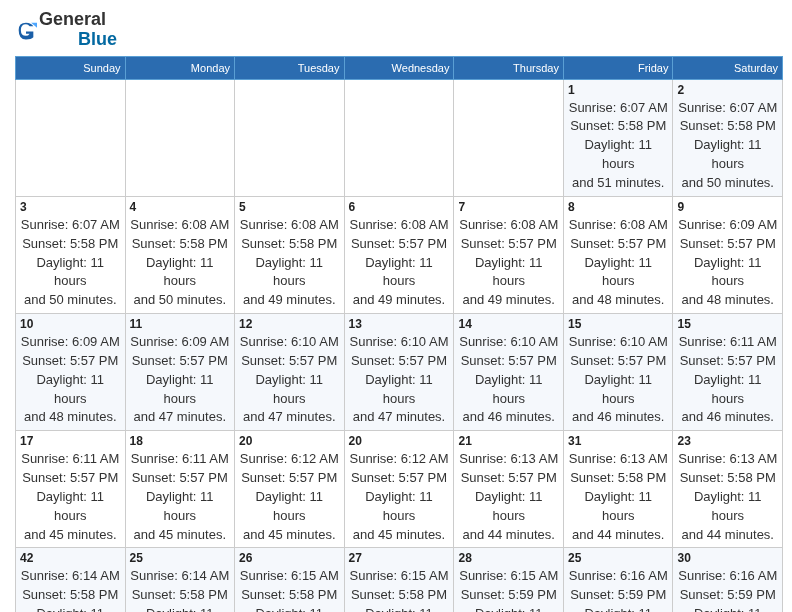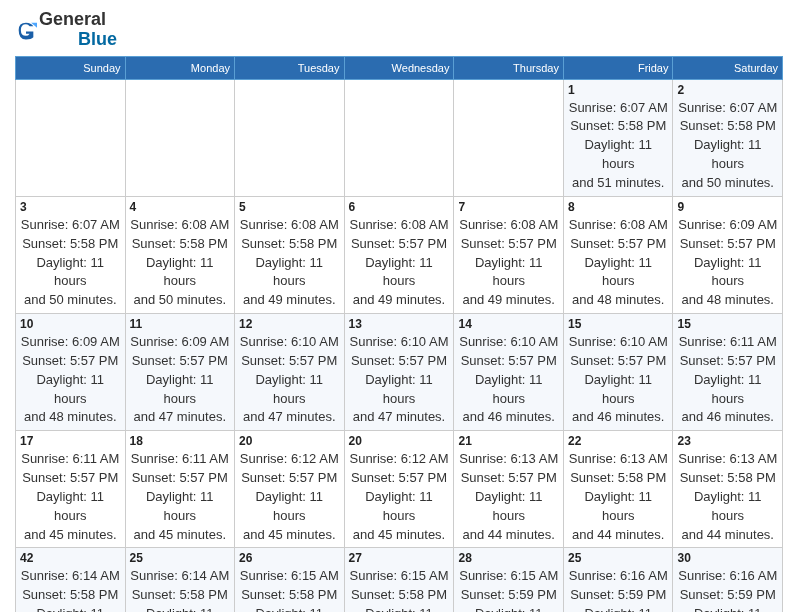--- a/index.html
+++ b/index.html
@@ -276,21 +276,21 @@
 and 45 minutes.</div>
           </td>
           <td>
             <div class="day-number">21</div>
             <div class="day-info" style="white-space: pre-line;">Sunrise: 6:13 AM
 Sunset: 5:57 PM
 Daylight: 11 hours
 and 44 minutes.</div>
           </td>
           <td>
-            <div class="day-number">22</div>
+            <div class="day-number">31</div>
             <div class="day-info" style="white-space: pre-line;">Sunrise: 6:13 AM
 Sunset: 5:58 PM
 Daylight: 11 hours
 and 44 minutes.</div>
           </td>
           <td>
             <div class="day-number">23</div>
             <div class="day-info" style="white-space: pre-line;">Sunrise: 6:13 AM
 Sunset: 5:58 PM
 Daylight: 11 hours

